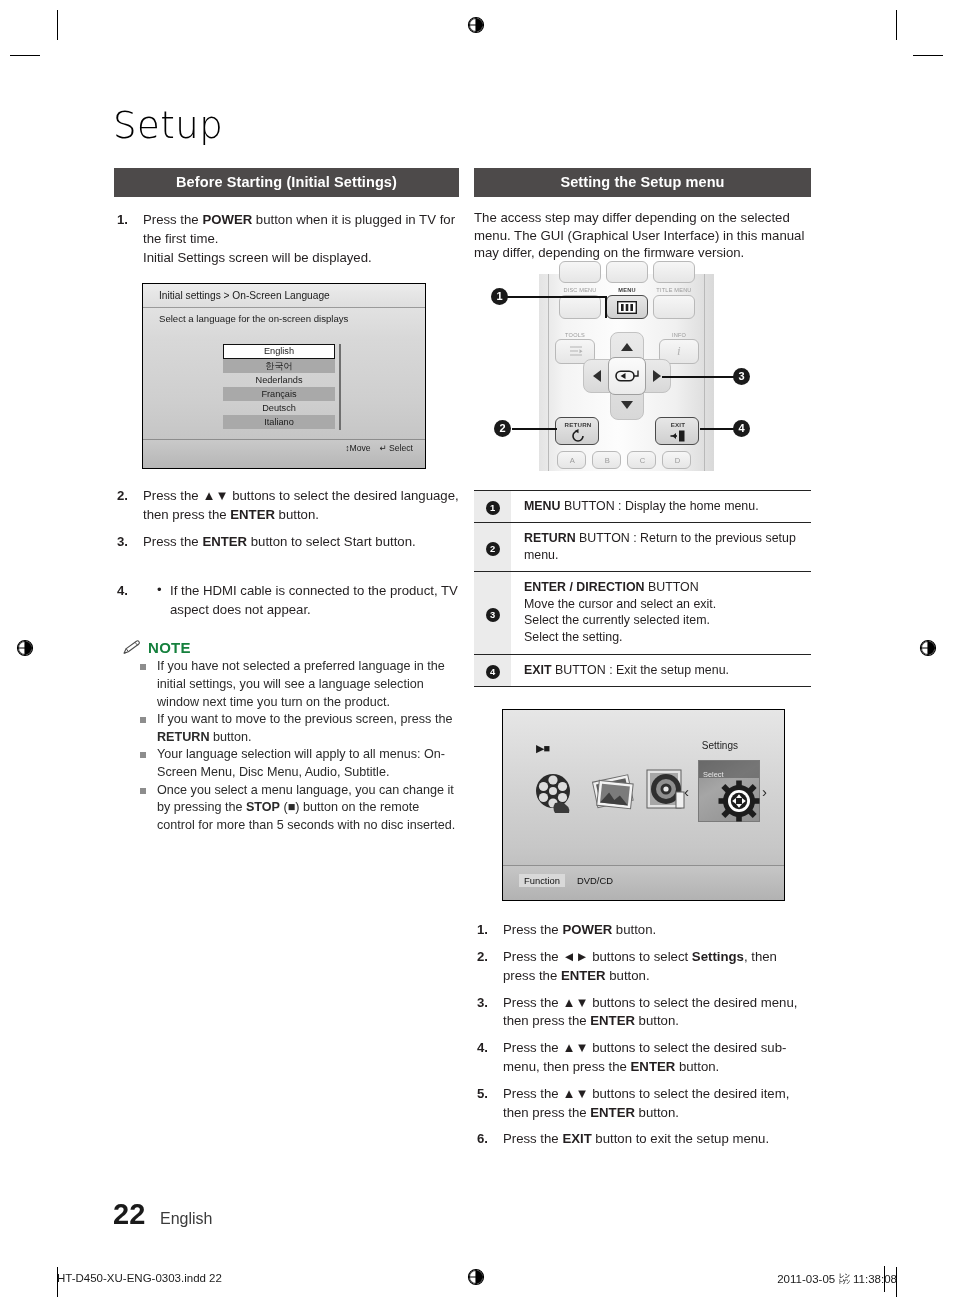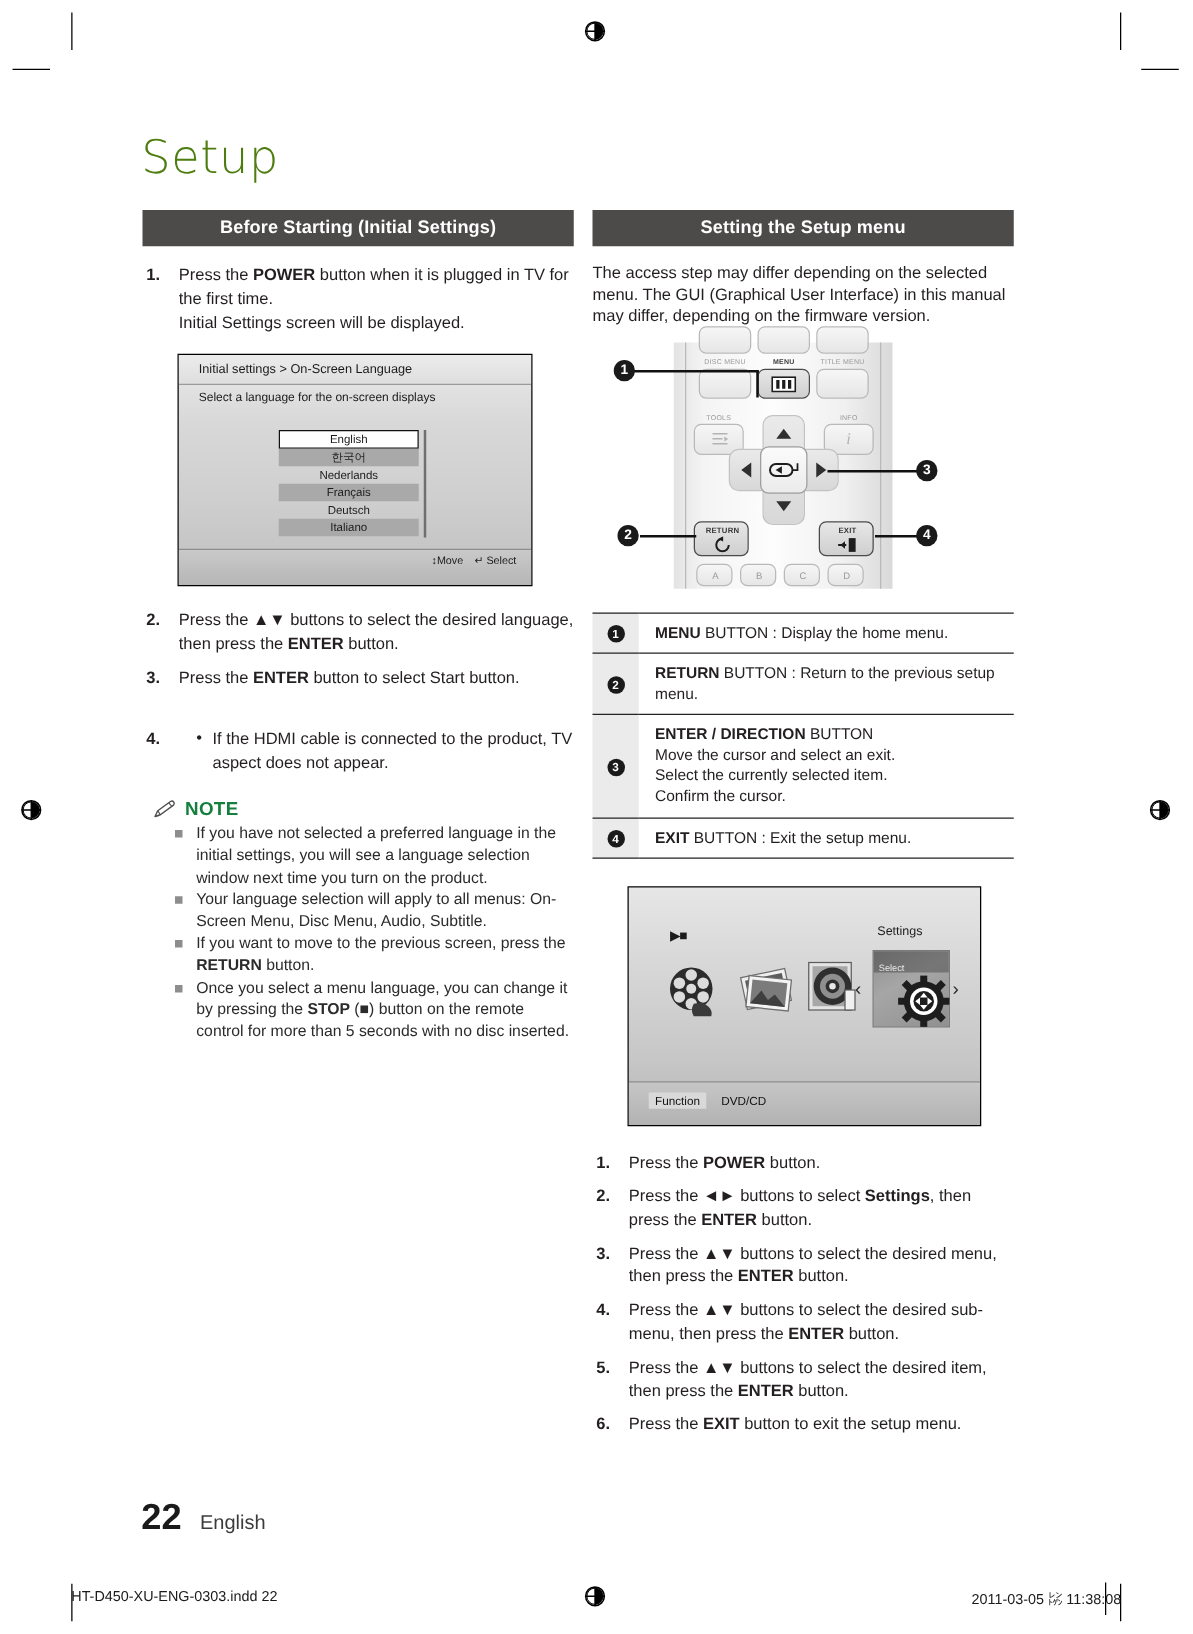--- a/index.html
+++ b/index.html
@@ -22,21 +22,21 @@
   .reg { position: absolute; width: 22px; height: 22px; }
 
   
   #page-title {
     position: absolute;
     left: 113px;
     top: 104px;
     font-size: 37px;
     font-weight: 300;
     letter-spacing: 0.5px;
-    color: #4d7c0f;
+    color: #000000;
     font-family: "DejaVu Sans", sans-serif;
     font-stretch: condensed;
   }
 
   
   .col { position: absolute; top: 168px; }
   #col-left  { left: 114px; width: 345px; }
   #col-right { left: 474px; width: 337px; }
 
   .section-bar {
@@ -517,22 +517,22 @@
   <div id="note-block">
     <svg id="note-pencil" width="20" height="15" viewBox="0 0 20 15">
       <path d="M2 13.2 L4.2 8.6 L14.4 1.2 C15.3 0.6 16.4 0.8 17 1.7 C17.6 2.6 17.4 3.7 16.5 4.3 L6.3 11.8 Z" fill="#ffffff" stroke="#4d4d4d" stroke-width="1.1" stroke-linejoin="round"></path>
       <path d="M4.2 8.6 L6.3 11.8" stroke="#4d4d4d" stroke-width="1"></path>
       <path d="M2 13.2 L5.0 12.3" stroke="#4d4d4d" stroke-width="1"></path>
       <path d="M13.0 2.3 L15.7 5.4" stroke="#4d4d4d" stroke-width="0.9"></path>
     </svg>
     <div id="note-head">NOTE</div>
     <ul class="notes">
       <li><span class="sq"></span><span>If you have not selected a preferred language in the initial settings, you will see a language selection window next time you turn on the product.</span></li>
+      <li><span class="sq"></span><span>If you want to move to the previous screen, press the <b>RETURN</b> button.</span></li>
       <li><span class="sq"></span><span>Your language selection will apply to all menus: On-Screen Menu, Disc Menu, Audio, Subtitle.</span></li>
-      <li><span class="sq"></span><span>If you want to move to the previous screen, press the <b>RETURN</b> button.</span></li>
       <li><span class="sq"></span><span>Once you select a menu language, you can change it by pressing the <b>STOP</b> (<span>■</span>) button on the remote control for more than 5 seconds with no disc inserted.</span></li>
     </ul>
   </div>
 </div>
 
 <div class="col" id="col-right">
 
   <div class="section-bar">Setting the Setup menu</div>
 
   <div class="intro">The access step may differ depending on the selected menu. The GUI (Graphical User Interface) in this manual may differ, depending on the firmware version.</div>
@@ -643,21 +643,21 @@
     <tr>
       <td class="numcell"><span class="circnum">2</span></td>
       <td class="txtcell"><b>RETURN</b> BUTTON : Return to the previous setup menu.</td>
     </tr>
     <tr>
       <td class="numcell"><span class="circnum">3</span></td>
       <td class="txtcell">
         <span><b>ENTER / DIRECTION</b> BUTTON</span><br>
         <span>Move the cursor and select an exit.</span><br>
         <span>Select the currently selected item.</span><br>
-        <span>Confirm the cursor.</span>
+        <span>Select the setting.</span>
       </td>
     </tr>
     <tr>
       <td class="numcell"><span class="circnum">4</span></td>
       <td class="txtcell"><b>EXIT</b> BUTTON : Exit the setup menu.</td>
     </tr>
   </tbody>
     </table>
 
   <div id="home-screen">

